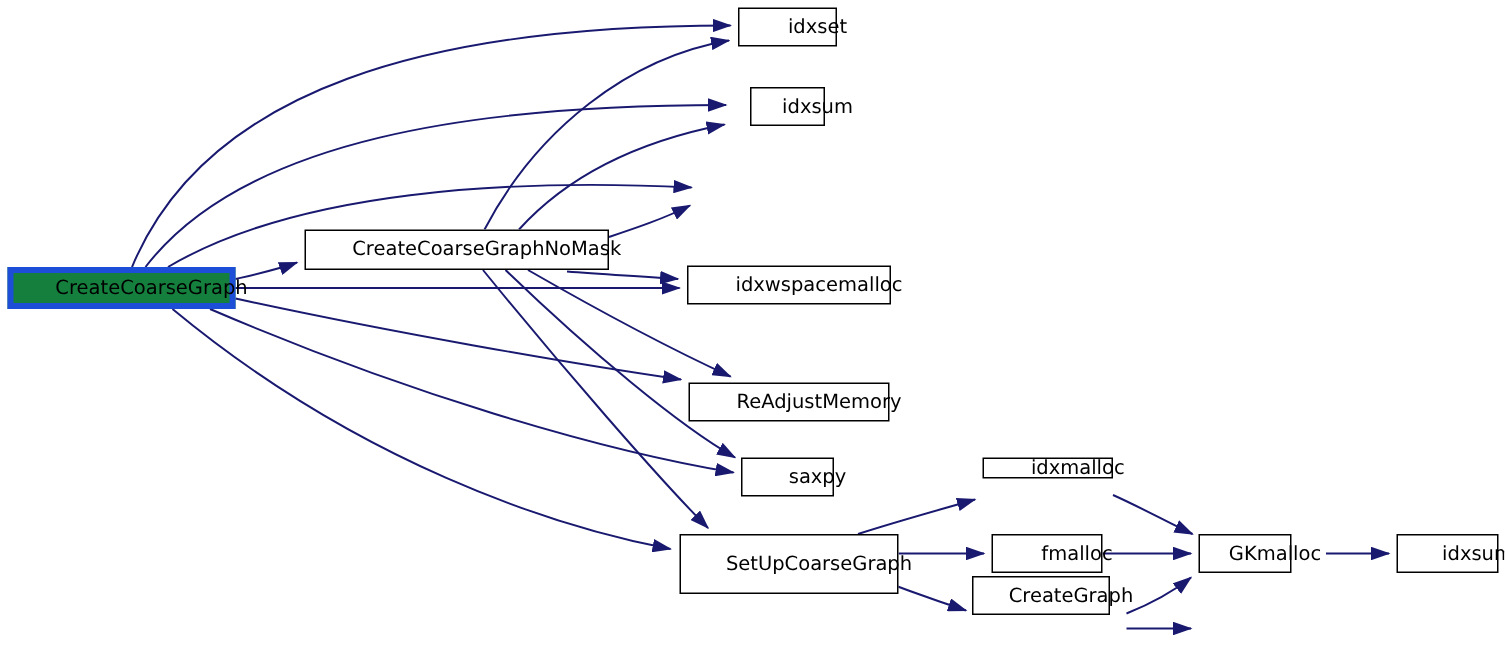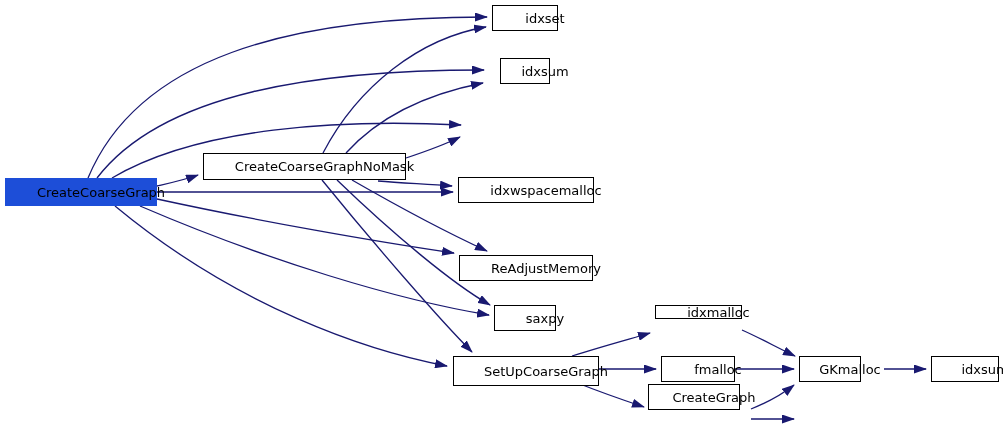--- a/index.html
+++ b/index.html
@@ -25,21 +25,21 @@
     font-size:13px;
     display:flex;
     align-items:center;
     justify-content:center;
     white-space:nowrap;
     cursor:pointer;
     z-index:2;
     padding-left:40px;
   }
   .node.highlight{
-    background:#1d4ed8;
+    background:#15803d;
     border:4px solid #1d4ed8;
   }
   .edge{
     stroke:#191970;
     stroke-width:1.3;
     fill:none;
   }
 </style>
 </head>
 <body>
@@ -86,21 +86,21 @@
 
   <div class="node" style="left:500px;top:58px;width:50px;height:26px">idxsum</div>
 
 
   <div class="node" style="left:458px;top:177px;width:136px;height:26px">idxwspacemalloc</div>
 
   <div class="node" style="left:459px;top:255px;width:134px;height:26px">ReAdjustMemory</div>
 
   <div class="node" style="left:494px;top:305px;width:62px;height:26px">saxpy</div>
 
-  <div class="node" style="left:453px;top:356px;width:146px;height:30px">SetUpCoarseGraph</div>
+  <div class="node" style="left:453px;top:356px;width:146px;height:40px">SetUpCoarseGraph</div>
 
   <div class="node" style="left:655px;top:305px;width:87px;height:14px">idxmalloc</div>
 
   <div class="node" style="left:661px;top:356px;width:74px;height:26px">fmalloc</div>
 
   <div class="node" style="left:648px;top:384px;width:92px;height:26px">CreateGraph</div>
 
   <div class="node" style="left:799px;top:356px;width:62px;height:26px">GKmalloc</div>
 
   <div class="node" style="left:931px;top:356px;width:68px;height:26px">idxsum</div>

